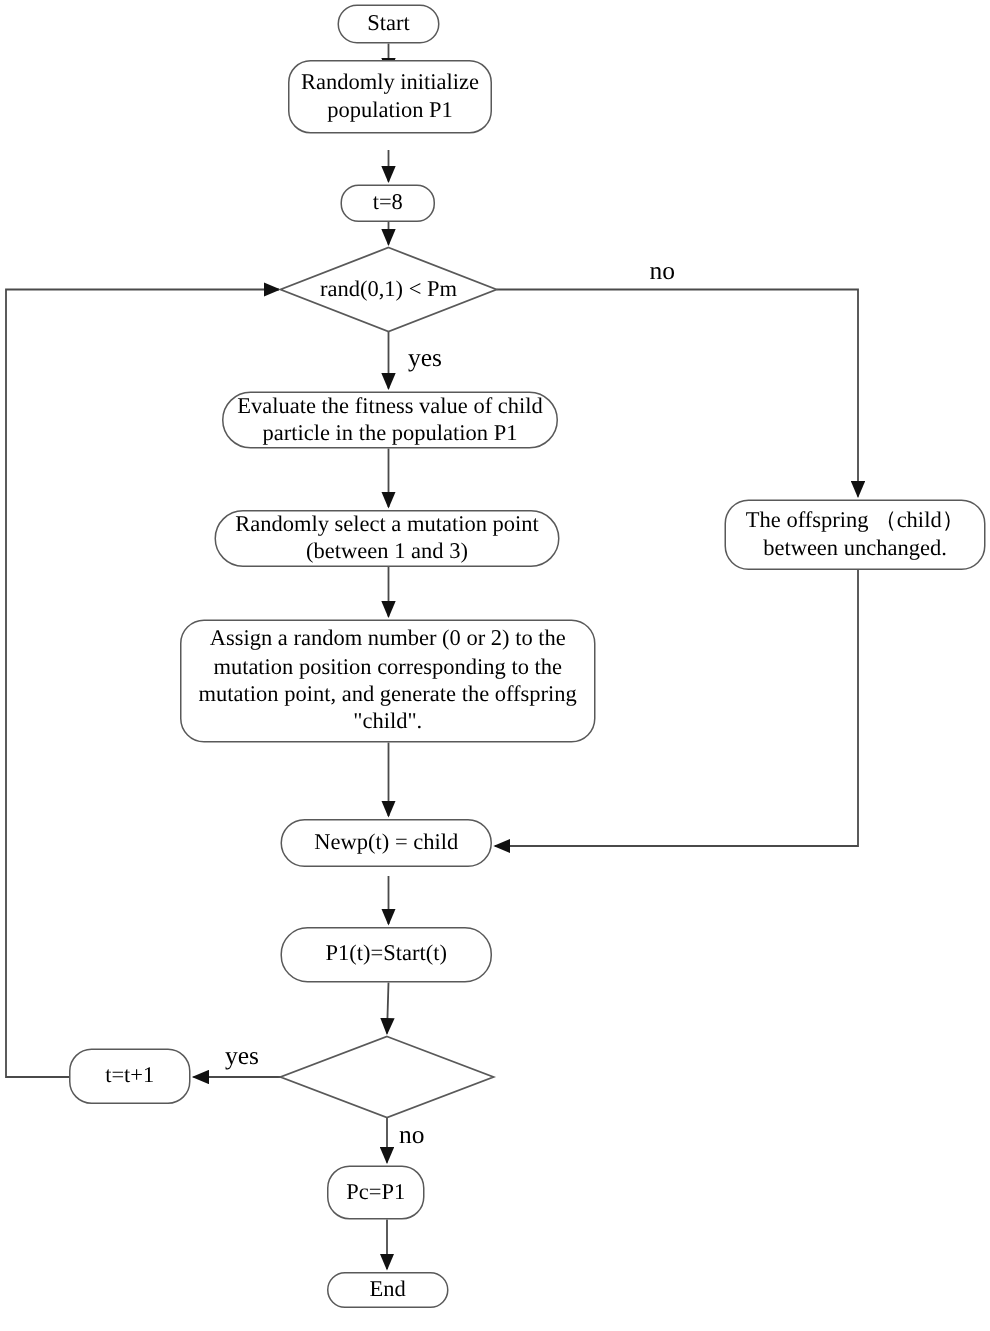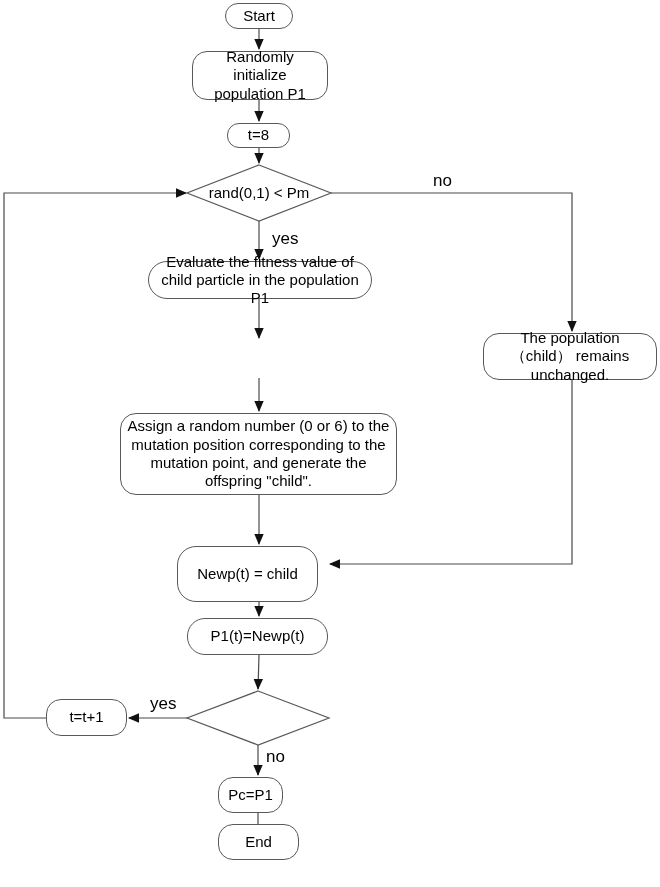--- a/index.html
+++ b/index.html
@@ -1,21 +1,21 @@
 <!DOCTYPE html>
 <html><head>
 <meta charset="utf-8">
 <style>
   html, body { margin: 0; padding: 0; background: #ffffff; }
   #canvas {
     position: relative;
     width: 660px;
     height: 887px;
     background: #ffffff;
-    font-family: Liberation Sans, sans-serif;
+    font-family: Liberation Serif, serif;
     color: #000000;
     overflow: hidden;
   }
   #wires { position: absolute; left: 0; top: 0; width: 660px; height: 887px; }
   .node {
     position: absolute;
     box-sizing: border-box;
     border: 1px solid #595959;
     background: #ffffff;
     display: flex;
@@ -70,43 +70,44 @@
     </g>
 
     <g fill="#ffffff" stroke="#595959" stroke-width="1.2">
       <polygon points="259,165 331,193 259,221 187,193"></polygon>
       <polygon points="258,691 329,718 258,745 187,718"></polygon>
     </g>
   </svg>
 
   <div class="node" style="left:225px; top:3px; width:68px; height:26px; border-radius:13px;">Start</div>
 
-  <div class="node" style="left:192px; top:51px; width:136px; height:49px; border-radius:15px;">Randomly initialize population P1</div>
+  <div class="node" style="left:192px; top:40px; width:136px; height:49px; border-radius:15px;">Randomly initialize population P1</div>
 
   <div class="node" style="left:227px; top:123px; width:63px; height:25px; border-radius:12px;">t=8</div>
 
   <div class="dtext" style="left:188px; top:184px; width:142px;">rand(0,1) &lt; Pm</div>
 
   <div class="node" style="left:148px; top:261px; width:224px; height:38px; border-radius:19px;">Evaluate the fitness value of child particle in the population P1</div>
 
+  <div class="node" style="left:143px; top:340px; width:230px; height:38px; border-radius:19px;">Randomly select a mutation point (between 1 and 3)</div>
 
-  <div class="node" style="left:120px; top:413px; width:277px; height:82px; border-radius:16px;">Assign a random number (0 or 6) to the mutation position corresponding to the mutation point, and generate the offspring "child".</div>
+  <div class="node" style="left:120px; top:413px; width:277px; height:82px; border-radius:16px;">Assign a random number (0 or 2) to the mutation position corresponding to the mutation point, and generate the offspring "child".</div>
 
-  <div class="node" style="left:483px; top:333px; width:174px; height:47px; border-radius:16px;">The population （child） remains unchanged.</div>
+  <div class="node" style="left:483px; top:333px; width:174px; height:47px; border-radius:16px;">The offspring （child） between unchanged.</div>
 
-  <div class="node" style="left:177px; top:546px; width:141px; height:56px; border-radius:19px;">Newp(t) = child</div>
+  <div class="node" style="left:187px; top:546px; width:141px; height:32px; border-radius:19px;">Newp(t) = child</div>
 
-  <div class="node" style="left:187px; top:618px; width:141px; height:37px; border-radius:18px;">P1(t)=Newp(t)</div>
+  <div class="node" style="left:187px; top:618px; width:141px; height:37px; border-radius:18px;">P1(t)=Start(t)</div>
 
 
   <div class="node" style="left:46px; top:699px; width:81px; height:37px; border-radius:15px;">t=t+1</div>
 
   <div class="node" style="left:218px; top:777px; width:65px; height:36px; border-radius:15px;">Pc=P1</div>
 
-  <div class="node" style="left:218px; top:824px; width:81px; height:36px; border-radius:15px;">End</div>
+  <div class="node" style="left:218px; top:848px; width:81px; height:24px; border-radius:15px;">End</div>
 
   <div class="elabel" style="left:433px; top:172px;">no</div>
 
   <div class="elabel" style="left:272px; top:230px;">yes</div>
 
   <div class="elabel" style="left:150px; top:695px;">yes</div>
 
   <div class="elabel" style="left:266px; top:748px;">no</div>
 
 </div>

